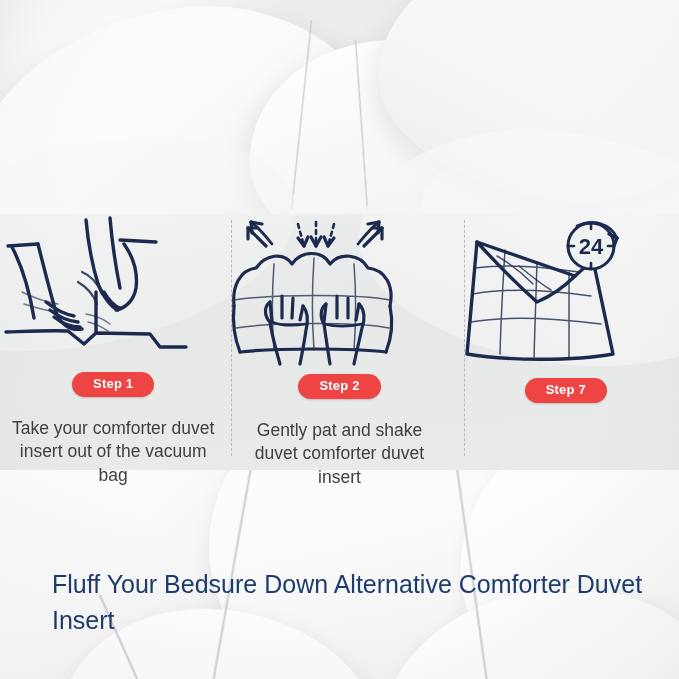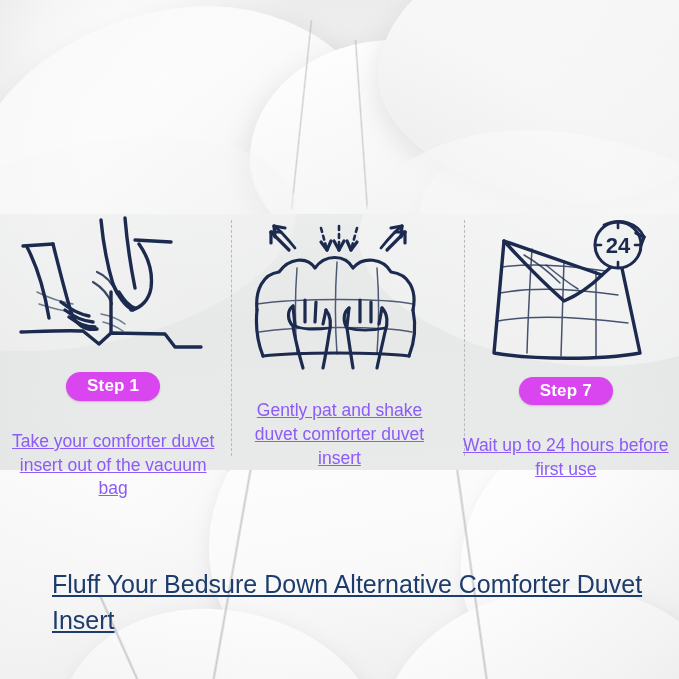--- a/index.html
+++ b/index.html
@@ -159,60 +159,57 @@
     border-left: 1.6px dashed #b9b9bd;
   }
   .divider-1 { left: 231px; }
   .divider-2 { left: 464px; }
 
   .illus {
     height: 156px;
     width: 100%;
     display: flex;
     align-items: flex-end;
-    justify-content: center;
     position: relative;
   }
   .illus svg { display: block; overflow: visible; }
 
   .badge {
     margin-top: 8px;
-    background: #d946ef;
+    background: #ef4444;
     color: #ffffff;
-    font-size: 17px;
+    font-size: 13px;
     font-weight: bold;
     letter-spacing: .2px;
     padding: 5px 21px 6px;
     border-radius: 16px;
     line-height: 1.05;
     box-shadow: 0 1px 2px rgba(0,0,0,0.18);
     white-space: nowrap;
   }
 
   .step-text {
-    margin-top: 29px;
-    color: #8b5cf6;
+    margin-top: 20px;
+    color: #404040;
     font-size: 17.5px;
     line-height: 1.36;
     text-align: center;
     max-width: 206px;
-    text-decoration: underline;
   }
 
   
   .headline {
     position: absolute;
     left: 52px;
     top: 567px;
     width: 610px;
     color: #1d3c6b;
     font-size: 25px;
     line-height: 1.42;
     font-weight: normal;
-    text-decoration: underline;
   }
 </style>
 </head>
 <body>
 
 <div class="bg-photo">
   <div class="photo-top">
     <div class="lobe lobe-a"></div>
     <div class="lobe lobe-b"></div>
     <div class="seam" style="left:300px;top:20px;width:3px;height:190px;transform:rotate(6deg);"></div>
@@ -332,20 +329,21 @@
 
         <path d="M100 90 L98 108"></path>
         <path d="M111 82 L111 104"></path>
         <path d="M122 84 L122 104"></path>
         <path d="M133 90 L130 106"></path>
         <path d="M100 90 C94 94 94 104 98 110 C100 124 102 138 104 150"></path>
         <path d="M133 90 C139 96 139 106 136 114 C133 128 130 140 128 150"></path>
         <path d="M98 110 C110 113 122 113 136 110" stroke-width="2.6"></path>
       </svg>
     </div>
+    <div class="badge">Step 2</div>
     <div class="step-text">Gently pat and shake duvet comforter duvet insert</div>
   </div>
 
   <div class="step-col">
     <div class="illus">
       <svg width="172" height="150" viewBox="0 0 172 150" fill="none" stroke="#1b2a4e" stroke-width="3.4" stroke-linecap="round" stroke-linejoin="round">
 
         <path d="M24 22 L14 134 C54 141 122 141 160 134 L140 40"></path>
 
         <path d="M24 22 L122 56 C112 66 98 76 84 82 C66 66 44 44 24 22 Z"></path>
@@ -370,17 +368,16 @@
         <path d="M138 43 L138 49" stroke-width="2.6"></path>
         <path d="M115 26 L121 26" stroke-width="2.6"></path>
         <path d="M155 26 L161 26" stroke-width="2.6"></path>
         <path d="M124 6 C140 -2 158 4 164 18" stroke-width="2.8"></path>
         <path d="M164 18 L156 14"></path>
           <path d="M164 18 L161 26"></path>
         <text x="138" y="34" text-anchor="middle" font-family="Liberation Sans, sans-serif" font-size="22" font-weight="bold" fill="#1b2a4e" stroke="none">24</text>
       </svg>
     </div>
     <div class="badge">Step 7</div>
-    <div class="step-text">Wait up to 24 hours before first use</div>
   </div>
 </div>
 
 <div class="headline">Fluff Your Bedsure Down Alternative Comforter Duvet Insert</div>
 
 </body></html>

